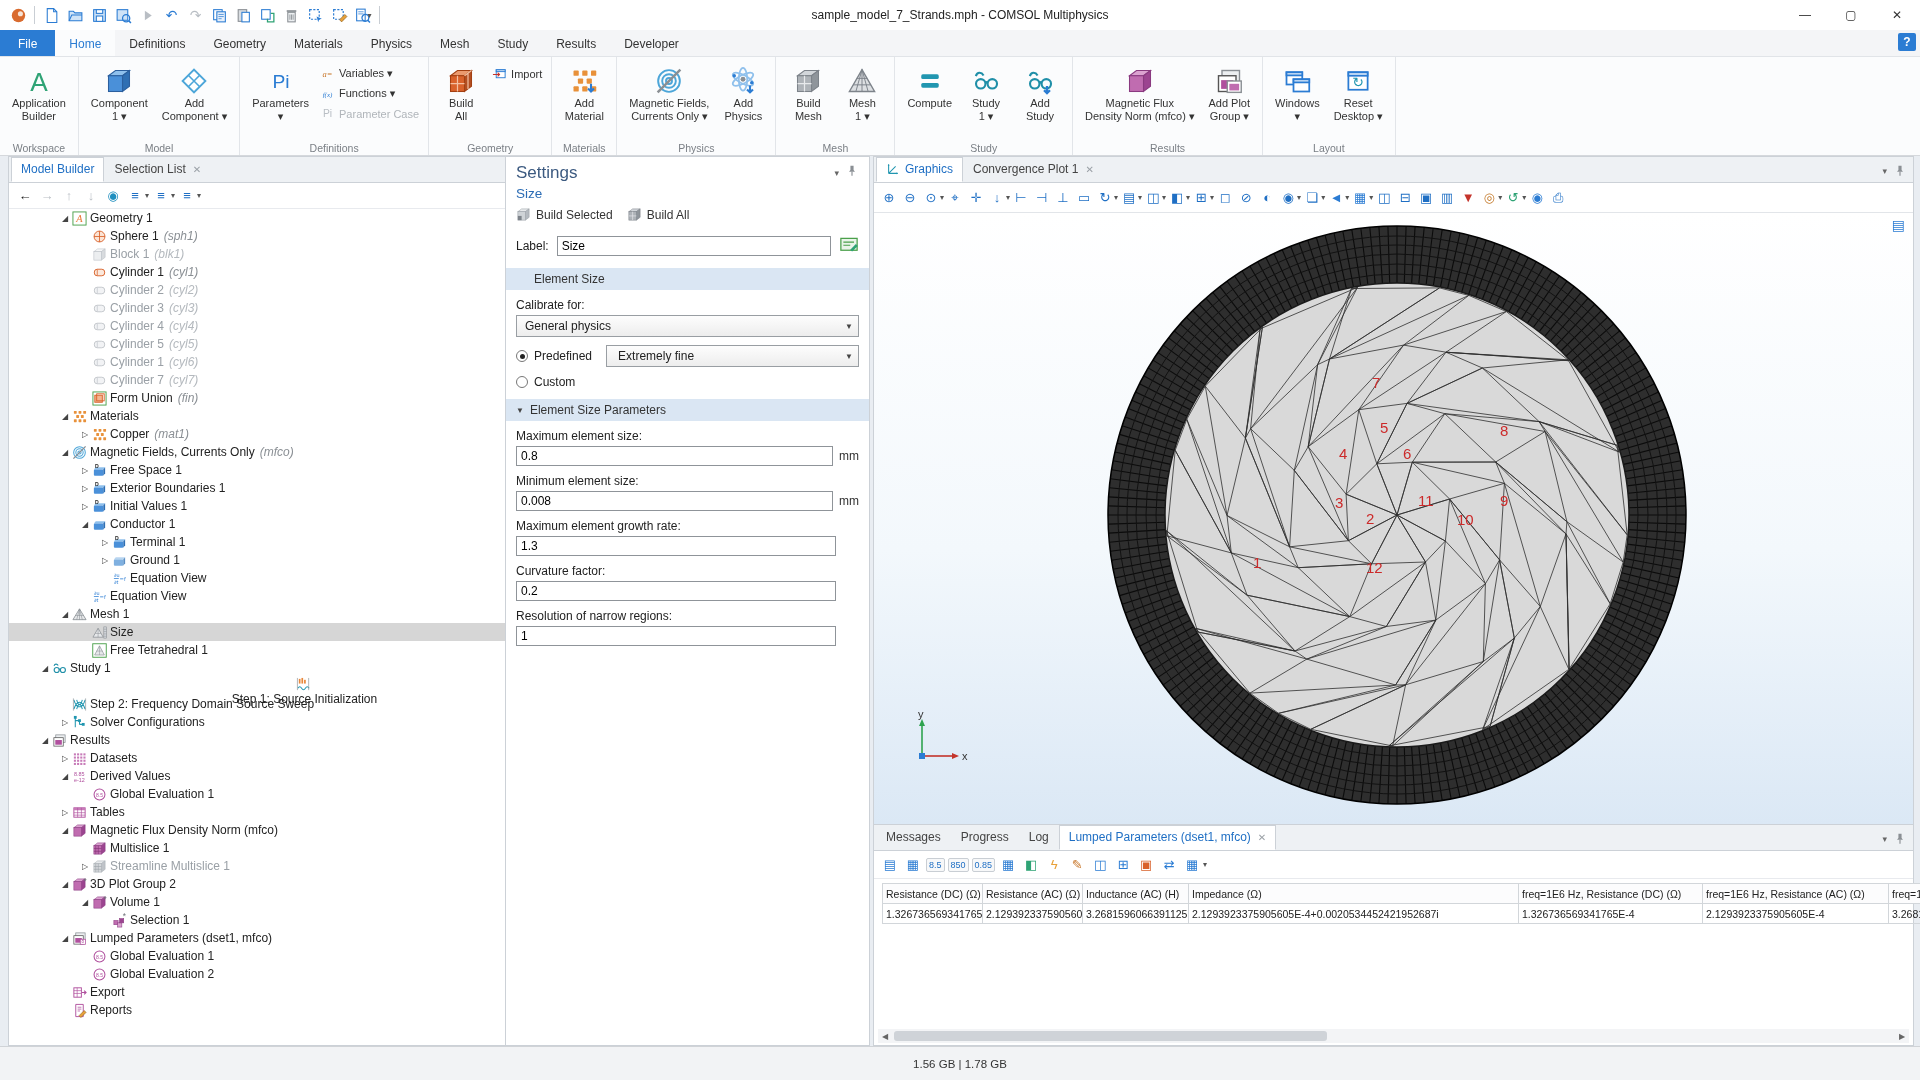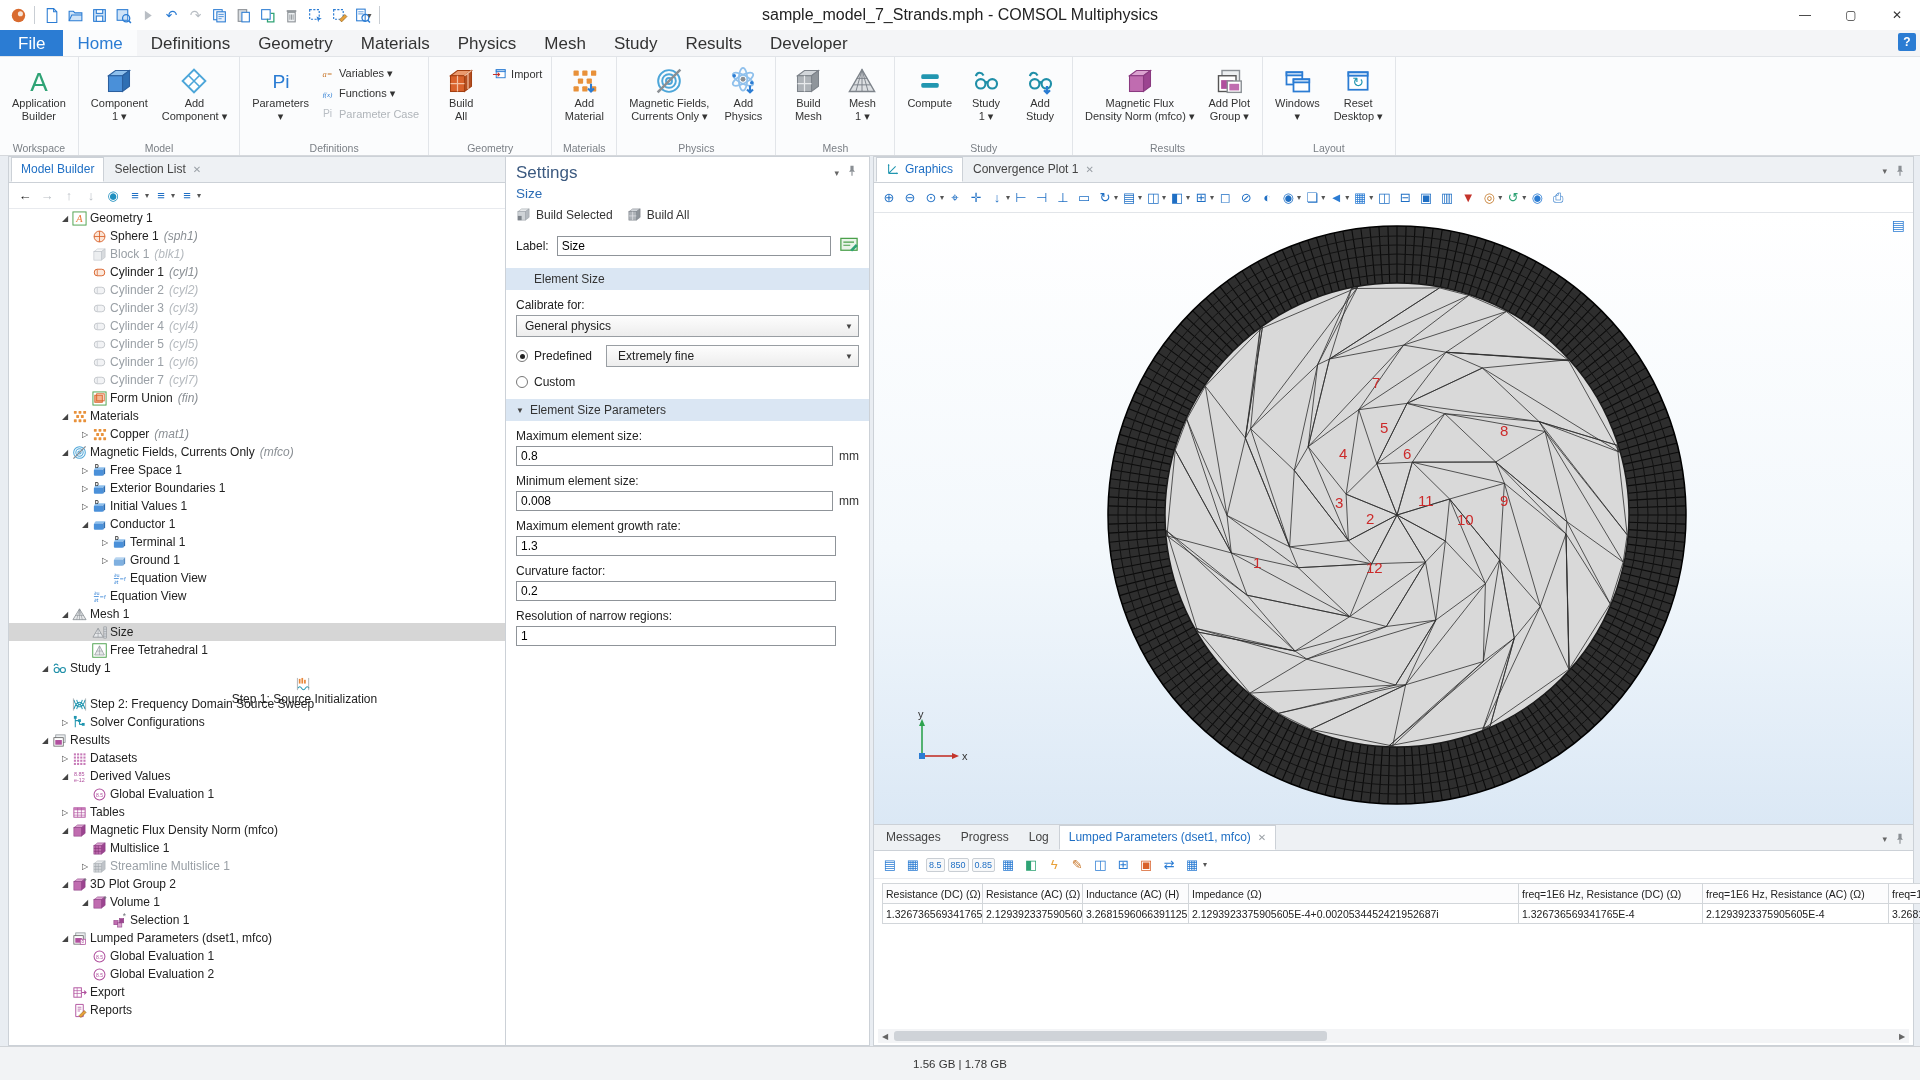--- a/index.html
+++ b/index.html
@@ -5,27 +5,27 @@
   * { margin:0; padding:0; box-sizing:border-box; }
   html,body { width:1920px; height:1080px; overflow:hidden; }
   body { font-family:"Liberation Sans","DejaVu Sans",sans-serif; background:#e9edf2; color:#222; }
   #app { position:relative; width:1920px; height:1080px; background:#e9edf2; }
 
   
   #titlebar { position:absolute; left:0; top:0; width:100%; height:30px; background:#ffffff; display:flex; align-items:center; padding-left:6px; }
   .qa-item { display:inline-flex; align-items:center; justify-content:center; width:24px; height:24px; cursor:default; }
   .qa-sep { width:1px; height:18px; background:#c9ced4; margin:0 4px; }
   .qa-caret { font-size:8px; color:#555; margin-left:-4px; }
-  #window-title { position:absolute; left:0; right:0; top:0; height:30px; display:flex; align-items:center; justify-content:center; font-size:16px; color:#222; pointer-events:none; }
+  #window-title { position:absolute; left:0; right:0; top:0; height:30px; display:flex; align-items:center; justify-content:center; font-size:12px; color:#222; pointer-events:none; }
   #win-controls { position:absolute; right:0; top:0; height:30px; display:flex; }
   .winbtn { width:46px; height:30px; display:flex; align-items:center; justify-content:center; font-size:12px; color:#333; }
 
   
   #tabrow { position:absolute; left:0; top:30px; width:100%; height:27px; background:#f4f5f7; display:flex; align-items:stretch; border-bottom:1px solid #e1e4e8; }
-  .rtab { padding:5px 14px 4px; font-size:17px; color:#333; display:flex; align-items:center; }
+  .rtab { padding:5px 14px 4px; font-size:12px; color:#333; display:flex; align-items:center; }
   .rtab.file { background:#2b7cd3; color:#fff; padding:5px 18px 4px; }
   .rtab.active { background:#fbfcfd; color:#2b7cd3; }
   #help-btn { position:absolute; right:4px; top:33px; width:18px; height:18px; background:#2b7cd3; color:#fff; font-size:12px; font-weight:bold; display:flex; align-items:center; justify-content:center; border-radius:2px; }
 
   
   #ribbon { position:absolute; left:0; top:57px; width:100%; height:99px; background:#fbfcfd; border-bottom:1px solid #d5d8dc; display:flex; }
   .rgroup { position:relative; display:flex; align-items:flex-start; padding:5px 5px 16px; border-right:1px solid #e2e5e9; }
   .rgroup-label { position:absolute; bottom:1px; left:0; right:0; text-align:center; font-size:10.5px; color:#7a7f85; }
   .bigbtn { display:flex; flex-direction:column; align-items:center; padding:3px 6px; margin:0 1px; border-radius:3px; min-width:52px; }
   .bigbtn .bicon { height:32px; display:flex; align-items:center; justify-content:center; }

